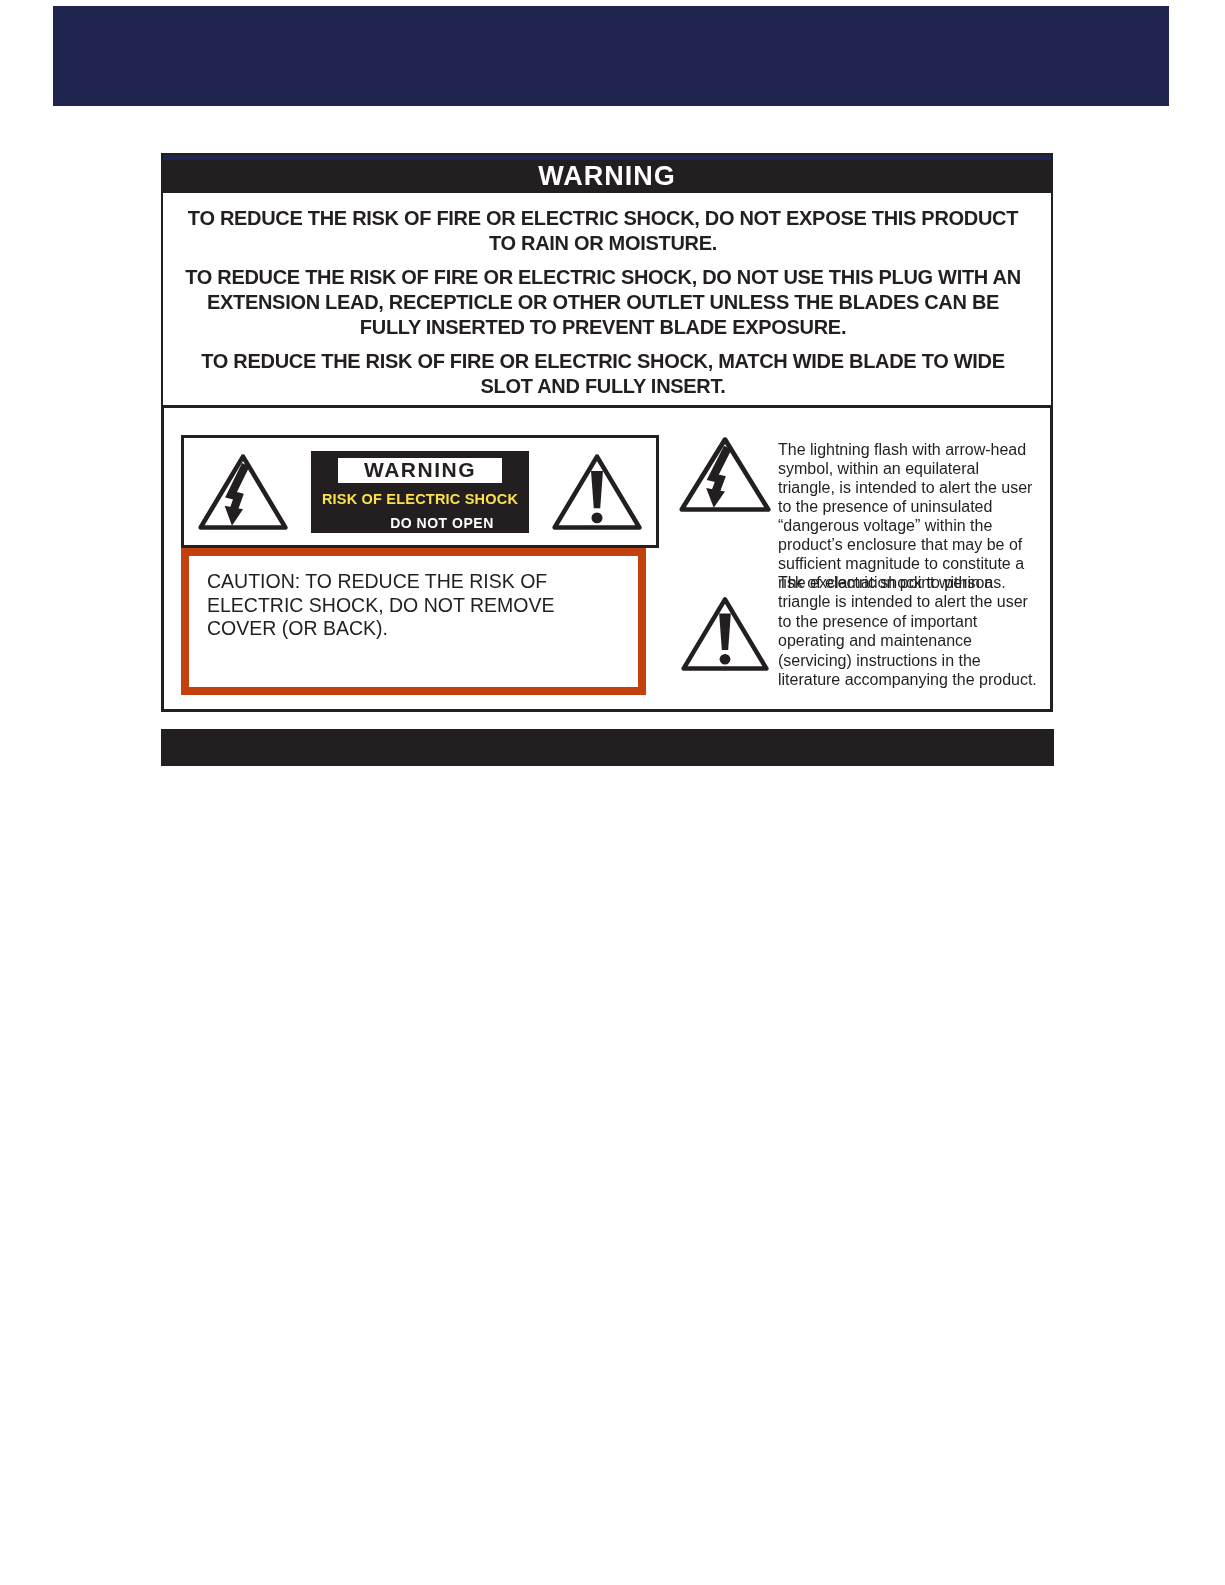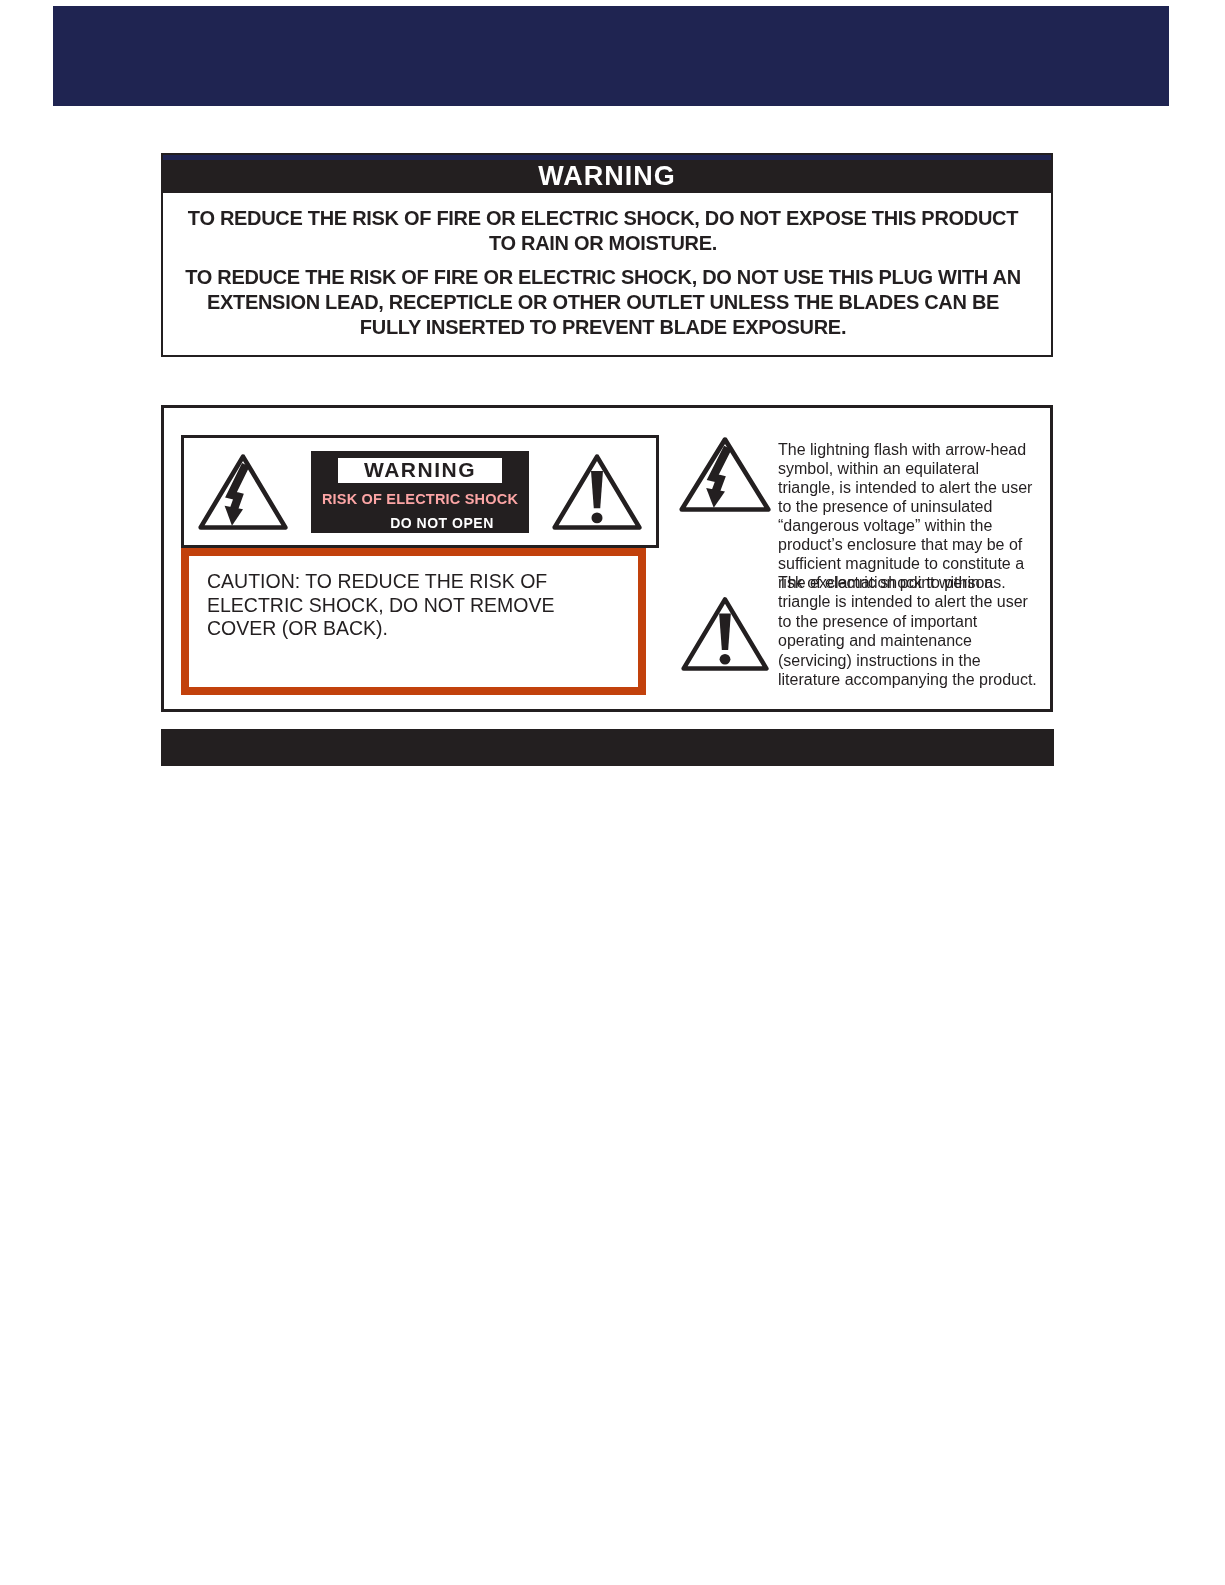--- a/index.html
+++ b/index.html
@@ -22,21 +22,21 @@
   
   .caution-outer{position:absolute;left:161px;top:405px;width:886px;height:301px;
                  background:#ffffff;border:3px solid #231f20;}
   .symbol-box{position:absolute;left:17px;top:27px;width:446px;height:107px;
               border:3px solid #231f20;display:flex;align-items:center;
               justify-content:space-between;padding:0 13px;box-sizing:content-box;}
   .label-rect{width:218px;height:82px;background:#231f20;text-align:center;padding-top:0;}
   .label-strip{width:164px;height:25px;background:#ffffff;margin:7px auto 0 auto;
                display:flex;align-items:center;justify-content:center;}
   .label-strip span{color:#231f20;font-weight:bold;font-size:21px;letter-spacing:1.5px;}
-  .label-line1{color:#fca5a5;font-weight:bold;font-size:14.5px;margin-top:8px;letter-spacing:0.2px;}
+  .label-line1{color:#fde047;font-weight:bold;font-size:14.5px;margin-top:8px;letter-spacing:0.2px;}
   .label-line2{color:#ffffff;font-weight:bold;font-size:14px;margin-top:8px;letter-spacing:0.5px;padding-left:44px;}
 
   .caution-box{position:absolute;left:17px;top:140px;width:416px;height:100px;
                border:8px solid #c2410c;padding:14px 15px 17px 18px;}
   .caution-box p{margin:0 0 4px 0;font-size:19.5px;line-height:23.5px;}
 
   .note-icon-1{position:absolute;left:514px;top:27px;}
   .note-text-1{position:absolute;left:614px;top:24px;width:262px;font-size:16px;line-height:19px;margin-top:8px;}
   .note-icon-2{position:absolute;left:516px;top:187px;}
   .note-text-2{position:absolute;left:614px;top:165px;width:264px;font-size:16px;line-height:19.4px;}
@@ -73,20 +73,21 @@
 
   <div class="top-bar"></div>
 
   <div class="warning-box">
     <div class="warning-header">
       <span>WARNING</span>
     </div>
     <div class="warning-body">
       <p>TO REDUCE THE RISK OF FIRE OR ELECTRIC SHOCK, DO NOT EXPOSE THIS PRODUCT TO RAIN OR MOISTURE.</p>
       <p>TO REDUCE THE RISK OF FIRE OR ELECTRIC SHOCK, DO NOT USE THIS PLUG WITH AN EXTENSION LEAD, RECEPTICLE OR OTHER OUTLET UNLESS THE BLADES CAN BE FULLY INSERTED TO PREVENT BLADE EXPOSURE.</p>
+      <p>TO REDUCE THE RISK OF FIRE OR ELECTRIC SHOCK, MATCH WIDE BLADE TO WIDE SLOT AND FULLY INSERT.</p>
     </div>
   </div>
 
   <div class="caution-outer">
 
     <div class="symbol-box">
       <svg width="92" height="80" viewBox="0 0 100 88" preserveAspectRatio="none">
           <use href="#bolt-tri"></use>
         </svg>
       <div class="label-rect">

